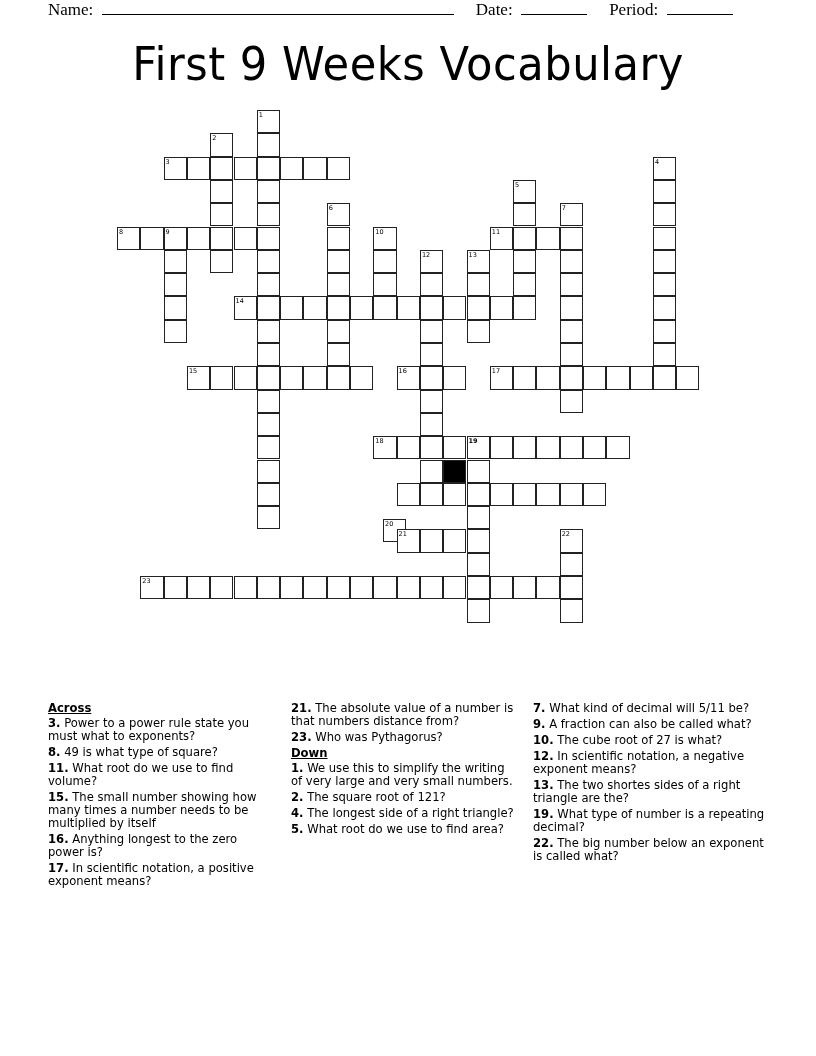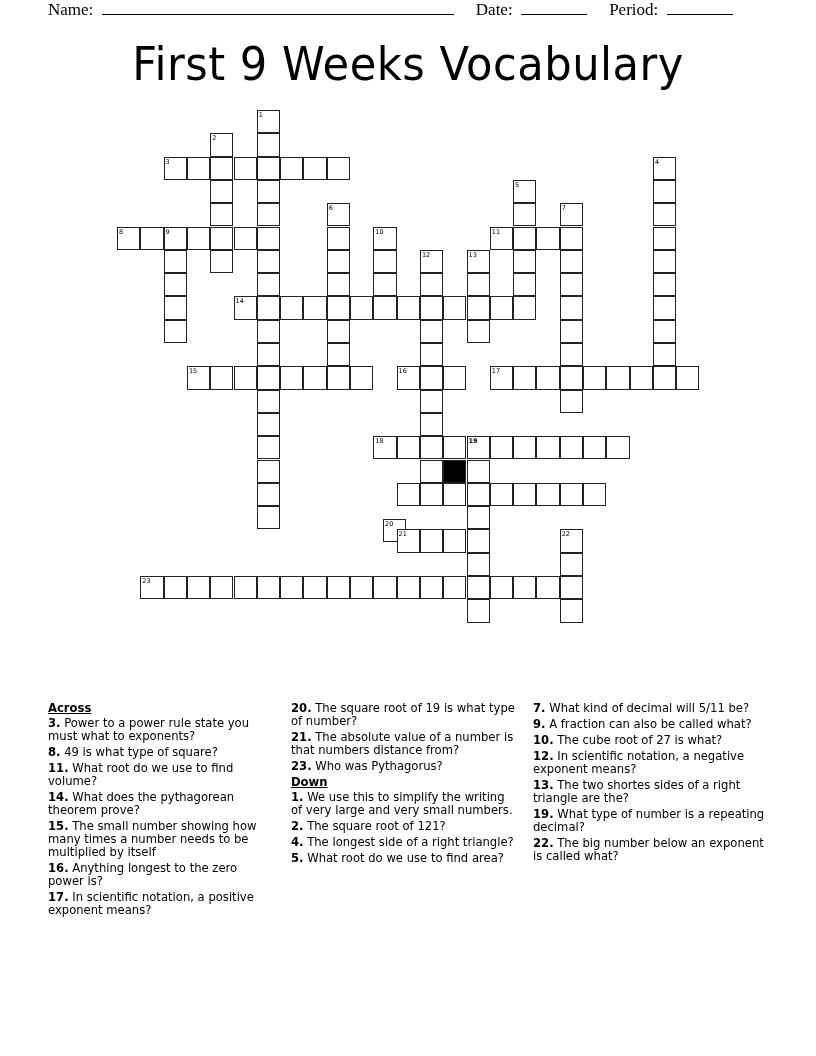--- a/index.html
+++ b/index.html
@@ -263,28 +263,26 @@
     <div class="cell" style="left: 513.1px; top: 576px;"></div>
     <div class="cell" style="left: 536.4px; top: 576px;"></div>
     <div class="cell black" style="left: 443.2px; top: 459.5px;"></div>
   </div>
 
 <div class="clues" id="col1">
   <div class="hdr">Across</div>
   <div class="clue"><b>3.</b> <span>Power to a power rule state you must what to exponents?</span></div>
   <div class="clue"><b>8.</b> <span>49 is what type of square?</span></div>
   <div class="clue"><b>11.</b> <span>What root do we use to find volume?</span></div>
-  <div class="clue"><b>14.</b> <span>What does the pythagorean theorem prove?</span></div>
   <div class="clue"><b>15.</b> <span>The small number showing how many times a number needs to be multiplied by itself</span></div>
   <div class="clue"><b>16.</b> <span>Anything longest to the zero power is?</span></div>
   <div class="clue"><b>17.</b> <span>In scientific notation, a positive exponent means?</span></div>
 </div>
 
 <div class="clues" id="col2">
-  <div class="clue"><b>20.</b> <span>The square root of 19 is what type of number?</span></div>
   <div class="clue"><b>21.</b> <span>The absolute value of a number is that numbers distance from?</span></div>
   <div class="clue"><b>23.</b> <span>Who was Pythagorus?</span></div>
   <div class="hdr">Down</div>
   <div class="clue"><b>1.</b> <span>We use this to simplify the writing of very large and very small numbers.</span></div>
   <div class="clue"><b>2.</b> <span>The square root of 121?</span></div>
   <div class="clue"><b>4.</b> <span>The longest side of a right triangle?</span></div>
   <div class="clue"><b>5.</b> <span>What root do we use to find area?</span></div>
 </div>
 
 <div class="clues" id="col3">

